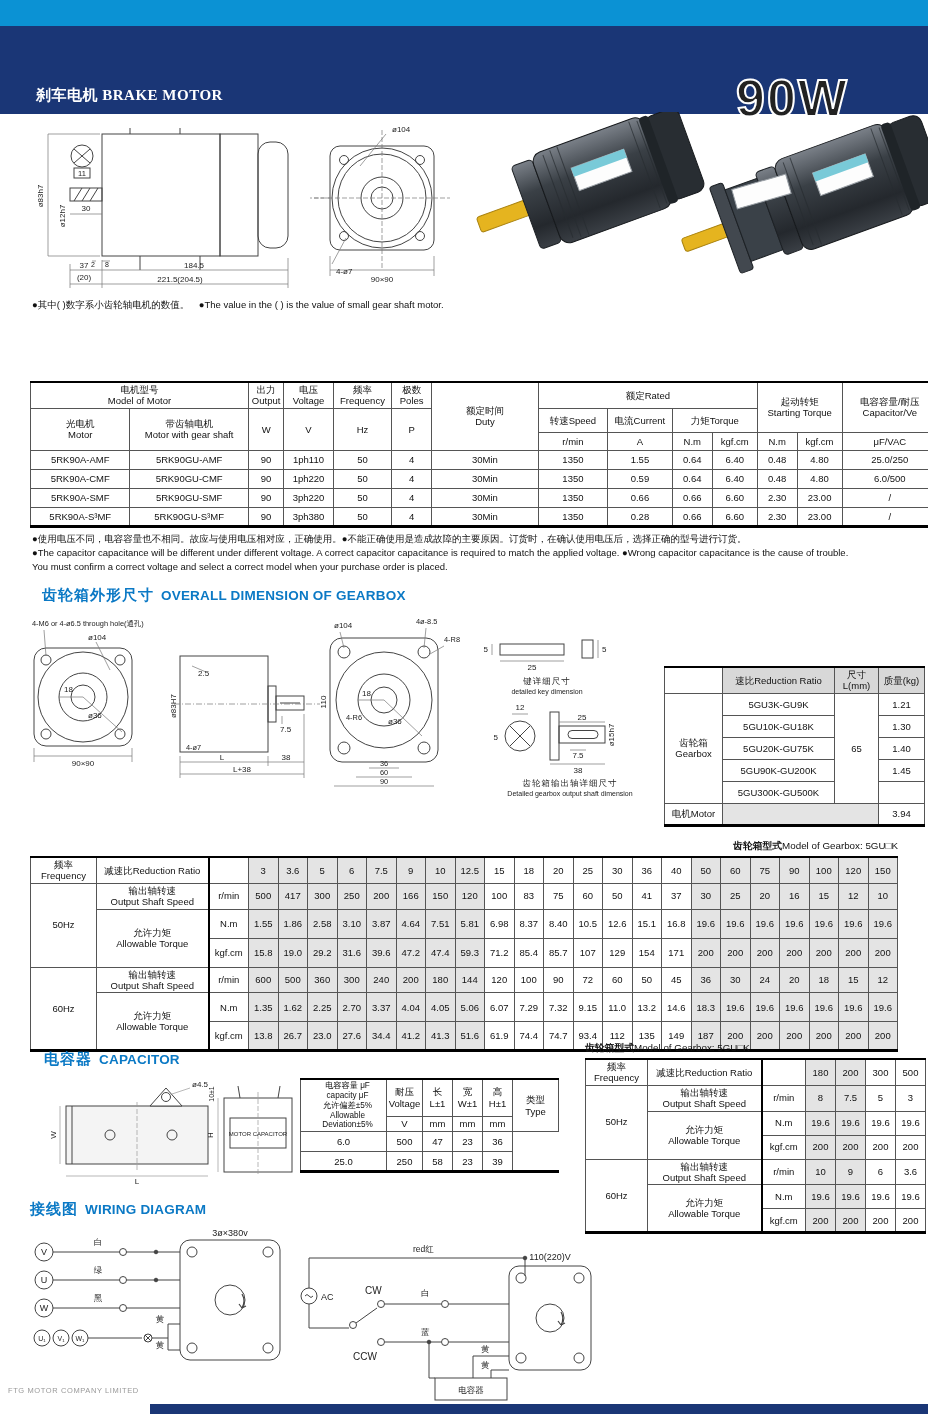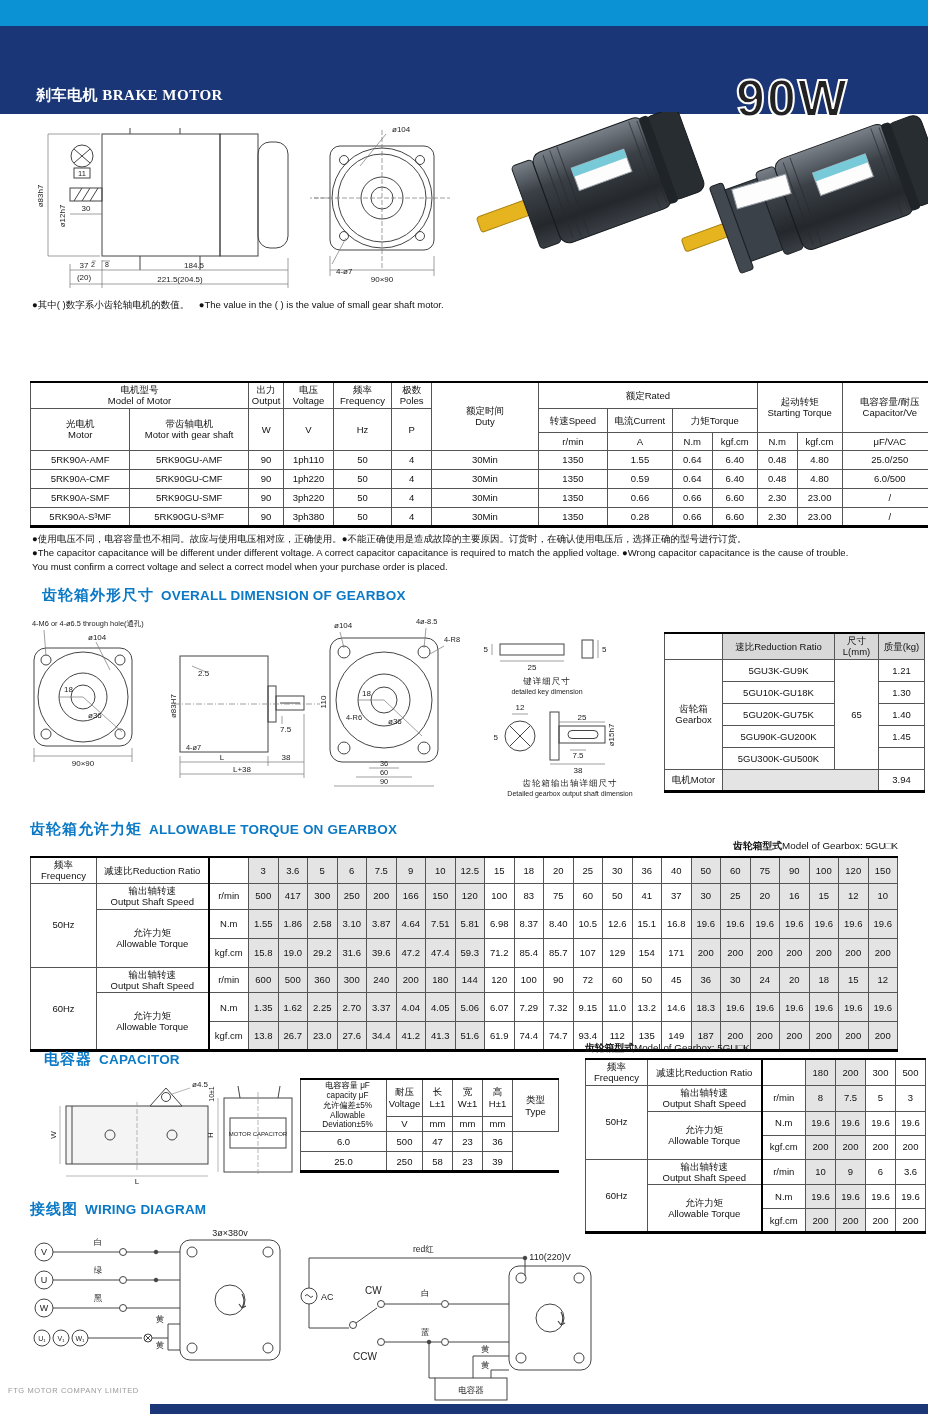--- a/index.html
+++ b/index.html
@@ -25,21 +25,21 @@
   .ghead { background:#d8d8d8; }
   .thickL { border-left:2px solid #000 !important; }
 
   .mtable { position:absolute; left:30px; top:381px; width:908px; }
   .mtable tr.h1 td { height:26px; }
   .mtable tr.h2 td { height:24px; }
   .mtable tr.h3 td { height:18px; }
   .mtable tr.d td { height:19px; }
   .mtable td { font-size:9.3px; }
 
-  .gbtable { position:absolute; left:664px; top:632px; width:260px; }
+  .gbtable { position:absolute; left:664px; top:666px; width:260px; }
   .gbtable tr { height:22px; }
   .gbtable td { font-size:9.6px; }
 
   .ttable { position:absolute; left:30px; top:856px; width:868px; }
   .ttable td { font-size:9px; }
   .ttable tr { height:24px; }
   .ttable tr.tall { height:29px; }
 
   .httable { position:absolute; left:585px; top:1058px; width:340px; }
   .httable tr { height:24px; }
@@ -501,23 +501,20 @@
           <td></td>
         </tr>
     <tr>
       <td>电机Motor</td>
       <td colspan="2" class="shaded"></td>
       <td>3.94</td>
     </tr>
   </tbody>
     </table>
 
-  <div class="sec-title" style="left:30px;top:820px;">
-    <span class="cn">齿轮箱允许力矩</span><span class="en">ALLOWABLE TORQUE ON GEARBOX</span>
-  </div>
   <div class="gb-model" style="right:30px;top:840px;">
     <b>齿轮箱型式</b><span>Model of Gearbox: 5GU□K</span>
   </div>
 
   <table class="t ttable">
     <colgroup>
       <col style="width:66px">
         <col style="width:112px">
         <col style="width:40px">
       <col span="22" style="width:29.5px">

